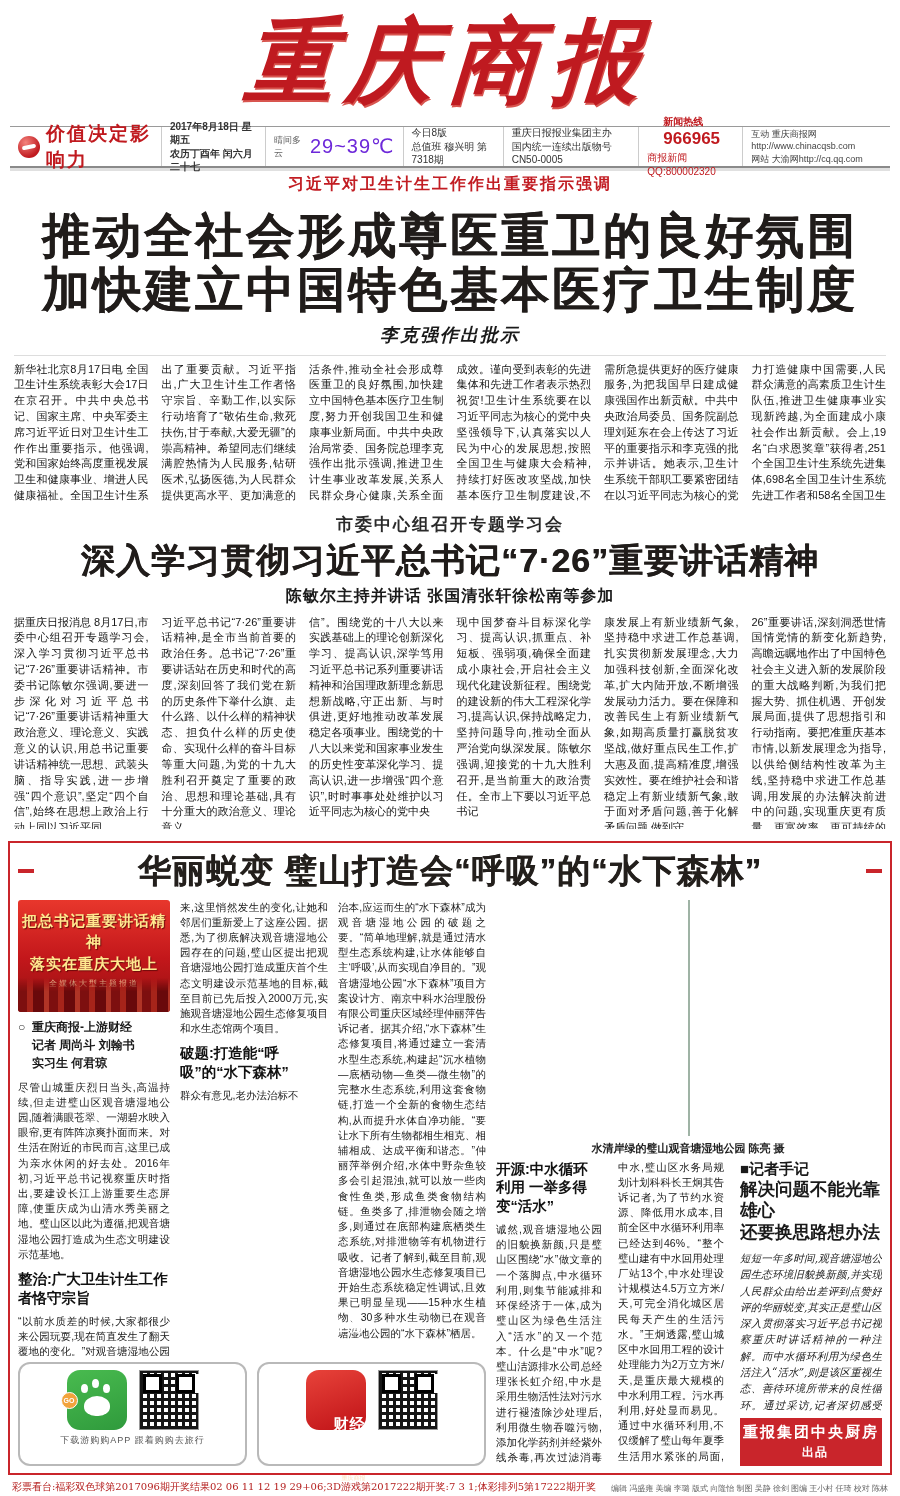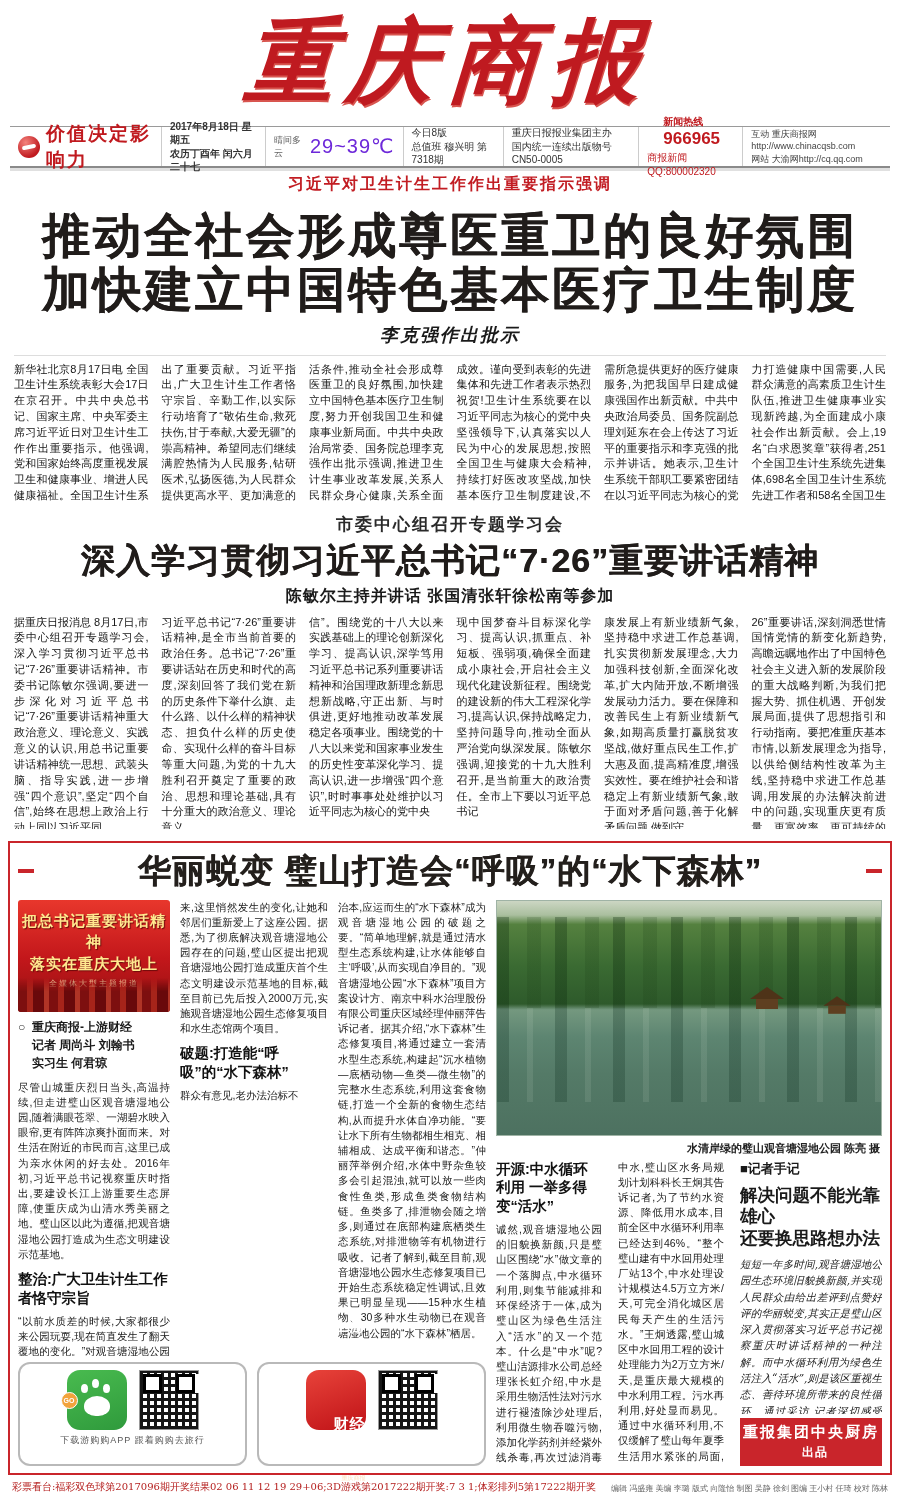--- a/index.html
+++ b/index.html
@@ -78,35 +78,35 @@
   .qr-code { width:60px; height:60px; border:1px solid #999; background:#fff; position:relative;
     background-image:repeating-linear-gradient(0deg,#161616 0 3px,transparent 3px 7px),repeating-linear-gradient(90deg,#161616 0 3px,#fff 3px 7px); }
   .qr-code::before { content:""; position:absolute; left:3px; top:3px; width:13px; height:13px; background:#fff; border:3px solid #000; box-shadow:38px 0 0 -0px #fff; }
   .qr-code::after { content:""; position:absolute; right:3px; top:3px; width:13px; height:13px; background:#fff; border:3px solid #000; }
   .qr-cap { font-size:9px; color:#555; margin-top:4px; letter-spacing:1px; white-space:nowrap; }
   .uy { background:linear-gradient(160deg,#e8433a,#bf1217); color:#fff; display:flex; flex-direction:column; align-items:flex-end; justify-content:center; line-height:1.05;gap:40px; }
   .uy .t { font-size:15px; font-weight:900; letter-spacing:1px; }
   .uy .slash { width:22px; height:3px; background:#ffd54d; transform:rotate(-18deg); margin:1px 0; }
   .uy .s { font-size:6px; margin-top:3px; color:#ffe3c2; }
 
-  .f-right { flex:1; display:flex; flex-direction:column; overflow:hidden; }
+  .f-right { flex:1; display:flex; flex-direction:column; overflow:hidden;align-items:center; }
   .photo { height:236px; position:relative; overflow:hidden; border:1px solid #9fb3a5;
     background:linear-gradient(180deg,#ccd6c3 0%,#aabf9f 6%,#55813f 10%,#3a6a32 28%,#2e5a2b 44%,#74987f 46.5%,#5d8571 58%,#547a67 74%,#4d7160 100%); }
   .photo .trees { position:absolute; left:0; right:0; top:7%; height:39%;
     background:repeating-linear-gradient(90deg,rgba(10,40,12,.30) 0 12px,transparent 12px 30px,rgba(25,60,20,.18) 30px 44px,transparent 44px 58px); }
   .photo .ripple { position:absolute; left:0; right:0; top:46%; height:40%;
     background:repeating-linear-gradient(90deg,rgba(18,52,36,.28) 0 12px,transparent 12px 30px,rgba(230,240,225,.10) 30px 36px,transparent 36px 58px); }
   .pav { position:absolute; }
   .pav .roof { width:0; height:0; border-left:17px solid transparent; border-right:17px solid transparent; border-bottom:12px solid #4e3318; }
   .pav .base { width:22px; height:10px; background:#5e3f20; margin:0 auto; }
   .f-caption { text-align:right; font-size:11px; font-weight:bold; color:#222; padding:5px 2px 4px 0; }
   .f-below { display:flex; gap:16px; flex:1; overflow:hidden; }
   .f-col4 { width:106px; } .f-col5 { width:106px; }
   .notes { flex:1; overflow:hidden; display:flex; flex-direction:column; }
-  .notes .tag { font-size:13px; font-weight:900; margin-bottom:7px; }
+  .notes .tag { font-size:15px; font-weight:900; margin-bottom:0; }
   .notes .ttl { font-size:17.5px; font-weight:900; line-height:1.25; }
   .notes .nbody { font-family:"DejaVu Serif","Liberation Serif",serif; font-style:italic; font-size:10.5px; line-height:1.55; text-align:justify; margin-top:6px; flex:1; overflow:hidden; }
   .producer { background:#c9252b; color:#fff; text-align:center; font-weight:900; font-size:15px; letter-spacing:2px; padding:5px 2px; margin-top:4px; }
   .producer .suffix { font-size:12px; margin-left:8px; letter-spacing:1px; }
 
   
   .foot-row { display:flex; justify-content:space-between; align-items:flex-end; padding:5px 12px 3px 12px; }
   .lottery { color:#b5201f; font-size:10px; font-family:"DejaVu Serif","Liberation Serif",serif; white-space:nowrap; overflow:hidden; }
   .credits { color:#666; font-size:8px; white-space:nowrap; margin-left:14px; }
   .contacts { margin:0 8px; border-top:1px solid #555; border-bottom:3px double #555; font-size:8.5px; color:#333; text-align:center; padding:4px 2px; white-space:nowrap; overflow:hidden; }

